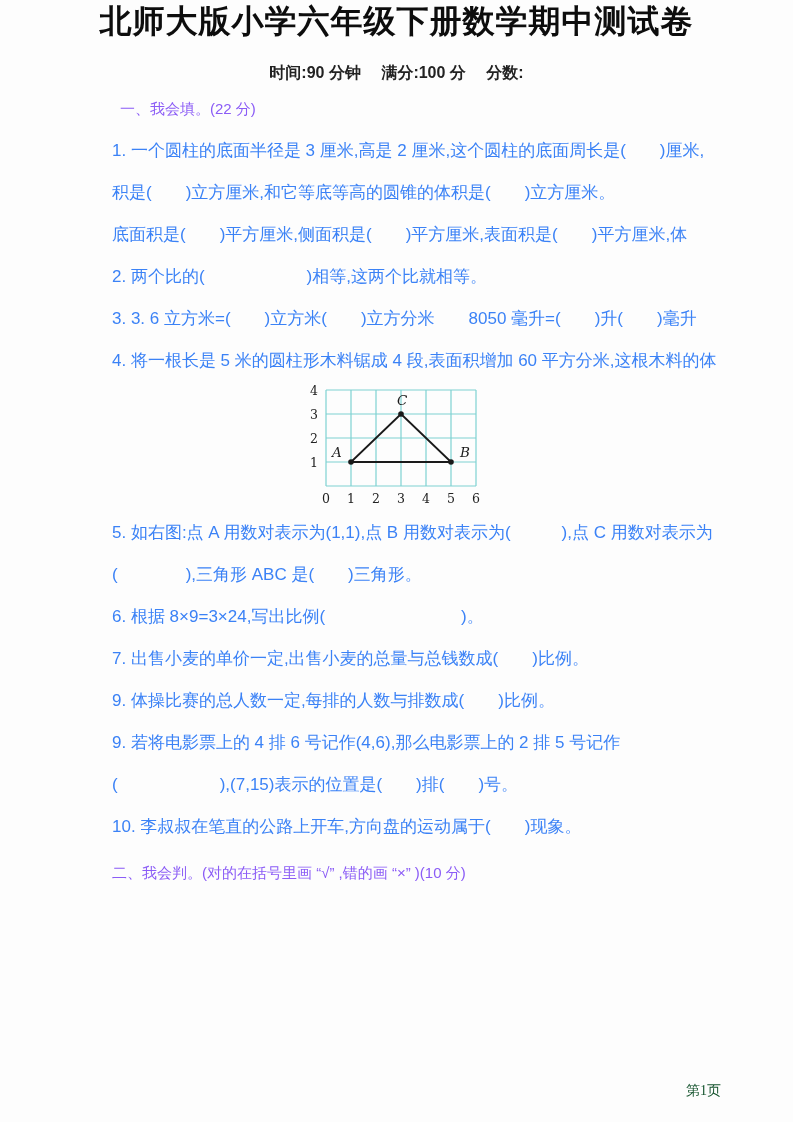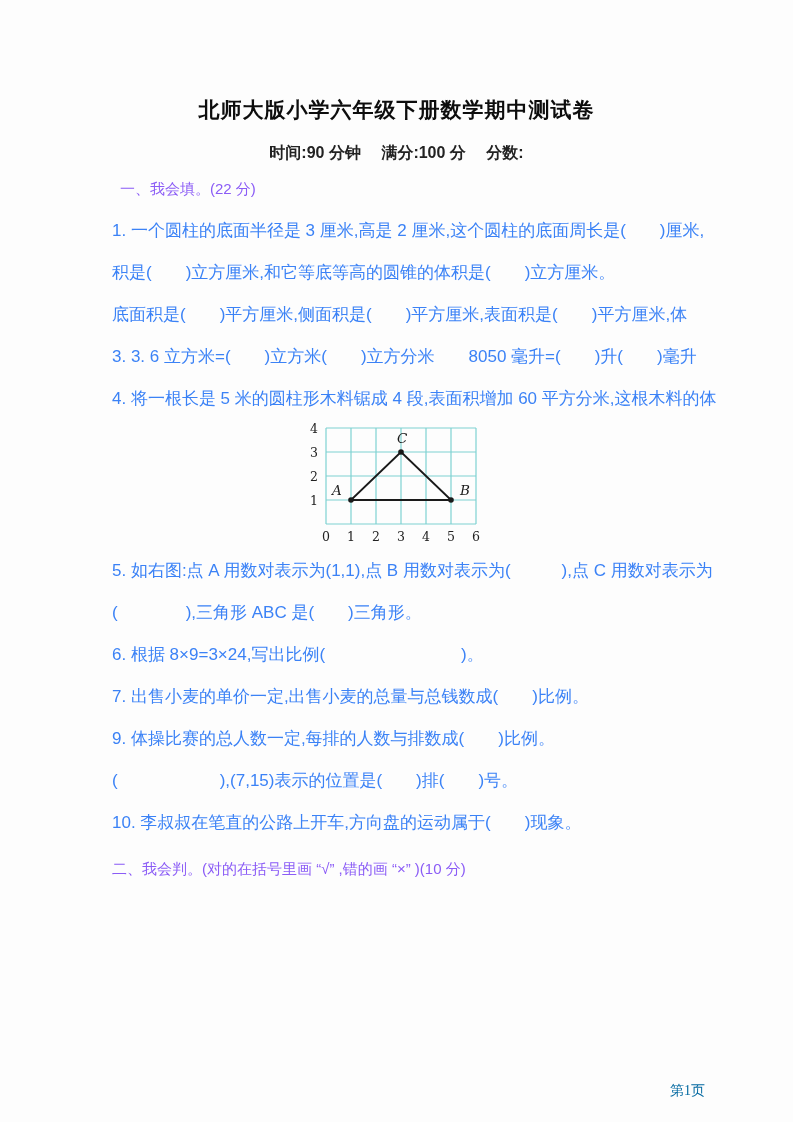--- a/index.html
+++ b/index.html
@@ -5,23 +5,22 @@
   html,body{margin:0;padding:0;background:#ffffff;}
   .page{
     position:relative;
     width:793px;height:1122px;
     background:#fdfdfd;
     font-family:"Liberation Sans","DejaVu Sans",sans-serif;
     color:#1b1b1b;
     overflow:hidden;
   }
   .title{
-    padding-top:96px;
     text-align:center;
-    font-size:21px;
+    font-size:32px;
     font-weight:bold;
     letter-spacing:1px;
     color:#0d0d0d;
     white-space:pre;
   }
   .meta{
     margin-top:19px;
     text-align:center;
     font-size:16px;
     color:#222;
@@ -46,43 +45,44 @@
     white-space:pre;
     color:#3b82f6;
   }
   .figure-wrap{
     height:130px;
     margin-left:188px;
   }
   .figure-wrap svg{display:block;}
   .footer{
     position:absolute;
-    right:88px;bottom:22px;
+    right:72px;bottom:22px;
     font-family:"Liberation Serif","DejaVu Serif",serif;
     font-size:14px;
-    color:#0369a1;
+    color:#14532d;
   }
 </style>
 </head>
 <body>
 
 <div class="page">
 
   <div class="title">北师大版小学六年级下册数学期中测试卷</div>
 
   <div class="meta">时间:90 分钟　 满分:100 分　 分数:</div>
 
   <div class="content">
 
     <div class="sec-heading">一、我会填。(22 分)</div>
 
     <div>
         <div class="qline">1. 一个圆柱的底面半径是 3 厘米,高是 2 厘米,这个圆柱的底面周长是(　　)厘米,</div>
         <div class="qline">积是(　　)立方厘米,和它等底等高的圆锥的体积是(　　)立方厘米。</div>
         <div class="qline">底面积是(　　)平方厘米,侧面积是(　　)平方厘米,表面积是(　　)平方厘米,体</div>
+        <div class="qline">2. 两个比的(　　　　　　)相等,这两个比就相等。</div>
         <div class="qline">3. 3. 6 立方米=(　　)立方米(　　)立方分米　　8050 毫升=(　　)升(　　)毫升</div>
         <div class="qline">4. 将一根长是 5 米的圆柱形木料锯成 4 段,表面积增加 60 平方分米,这根木料的体</div>
       </div>
 
     <div class="figure-wrap">
       <svg id="grid-svg" width="200" height="130" viewBox="0 0 200 130">
           <line x1="26" y1="8" x2="26" y2="104" stroke="#7ed2d2" stroke-width="1.2"></line>
           <line x1="51" y1="8" x2="51" y2="104" stroke="#7ed2d2" stroke-width="1.2"></line>
           <line x1="76" y1="8" x2="76" y2="104" stroke="#7ed2d2" stroke-width="1.2"></line>
           <line x1="101" y1="8" x2="101" y2="104" stroke="#7ed2d2" stroke-width="1.2"></line>
@@ -114,20 +114,21 @@
           <text x="97" y="23" font-size="13.5" font-style="italic" fill="#1a1a1a" font-family="&quot;DejaVu Serif&quot;,serif">C</text>
         </svg>
     </div>
 
     <div>
         <div class="qline">5. 如右图:点 A 用数对表示为(1,1),点 B 用数对表示为(　　　),点 C 用数对表示为</div>
         <div class="qline">(　　　　),三角形 ABC 是(　　)三角形。</div>
         <div class="qline">6. 根据 8×9=3×24,写出比例(　　　　　　　　)。</div>
         <div class="qline">7. 出售小麦的单价一定,出售小麦的总量与总钱数成(　　)比例。</div>
         <div class="qline">9. 体操比赛的总人数一定,每排的人数与排数成(　　)比例。</div>
+        <div class="qline">9. 若将电影票上的 4 排 6 号记作(4,6),那么电影票上的 2 排 5 号记作</div>
         <div class="qline">(　　　　　　),(7,15)表示的位置是(　　)排(　　)号。</div>
         <div class="qline">10. 李叔叔在笔直的公路上开车,方向盘的运动属于(　　)现象。</div>
       </div>
 
     <div class="sec-heading" style="margin-left:0;">二、我会判。(对的在括号里画 “√” ,错的画 “×” )(10 分)</div>
 
   </div>
 
   <div class="footer">第1页</div>
 

